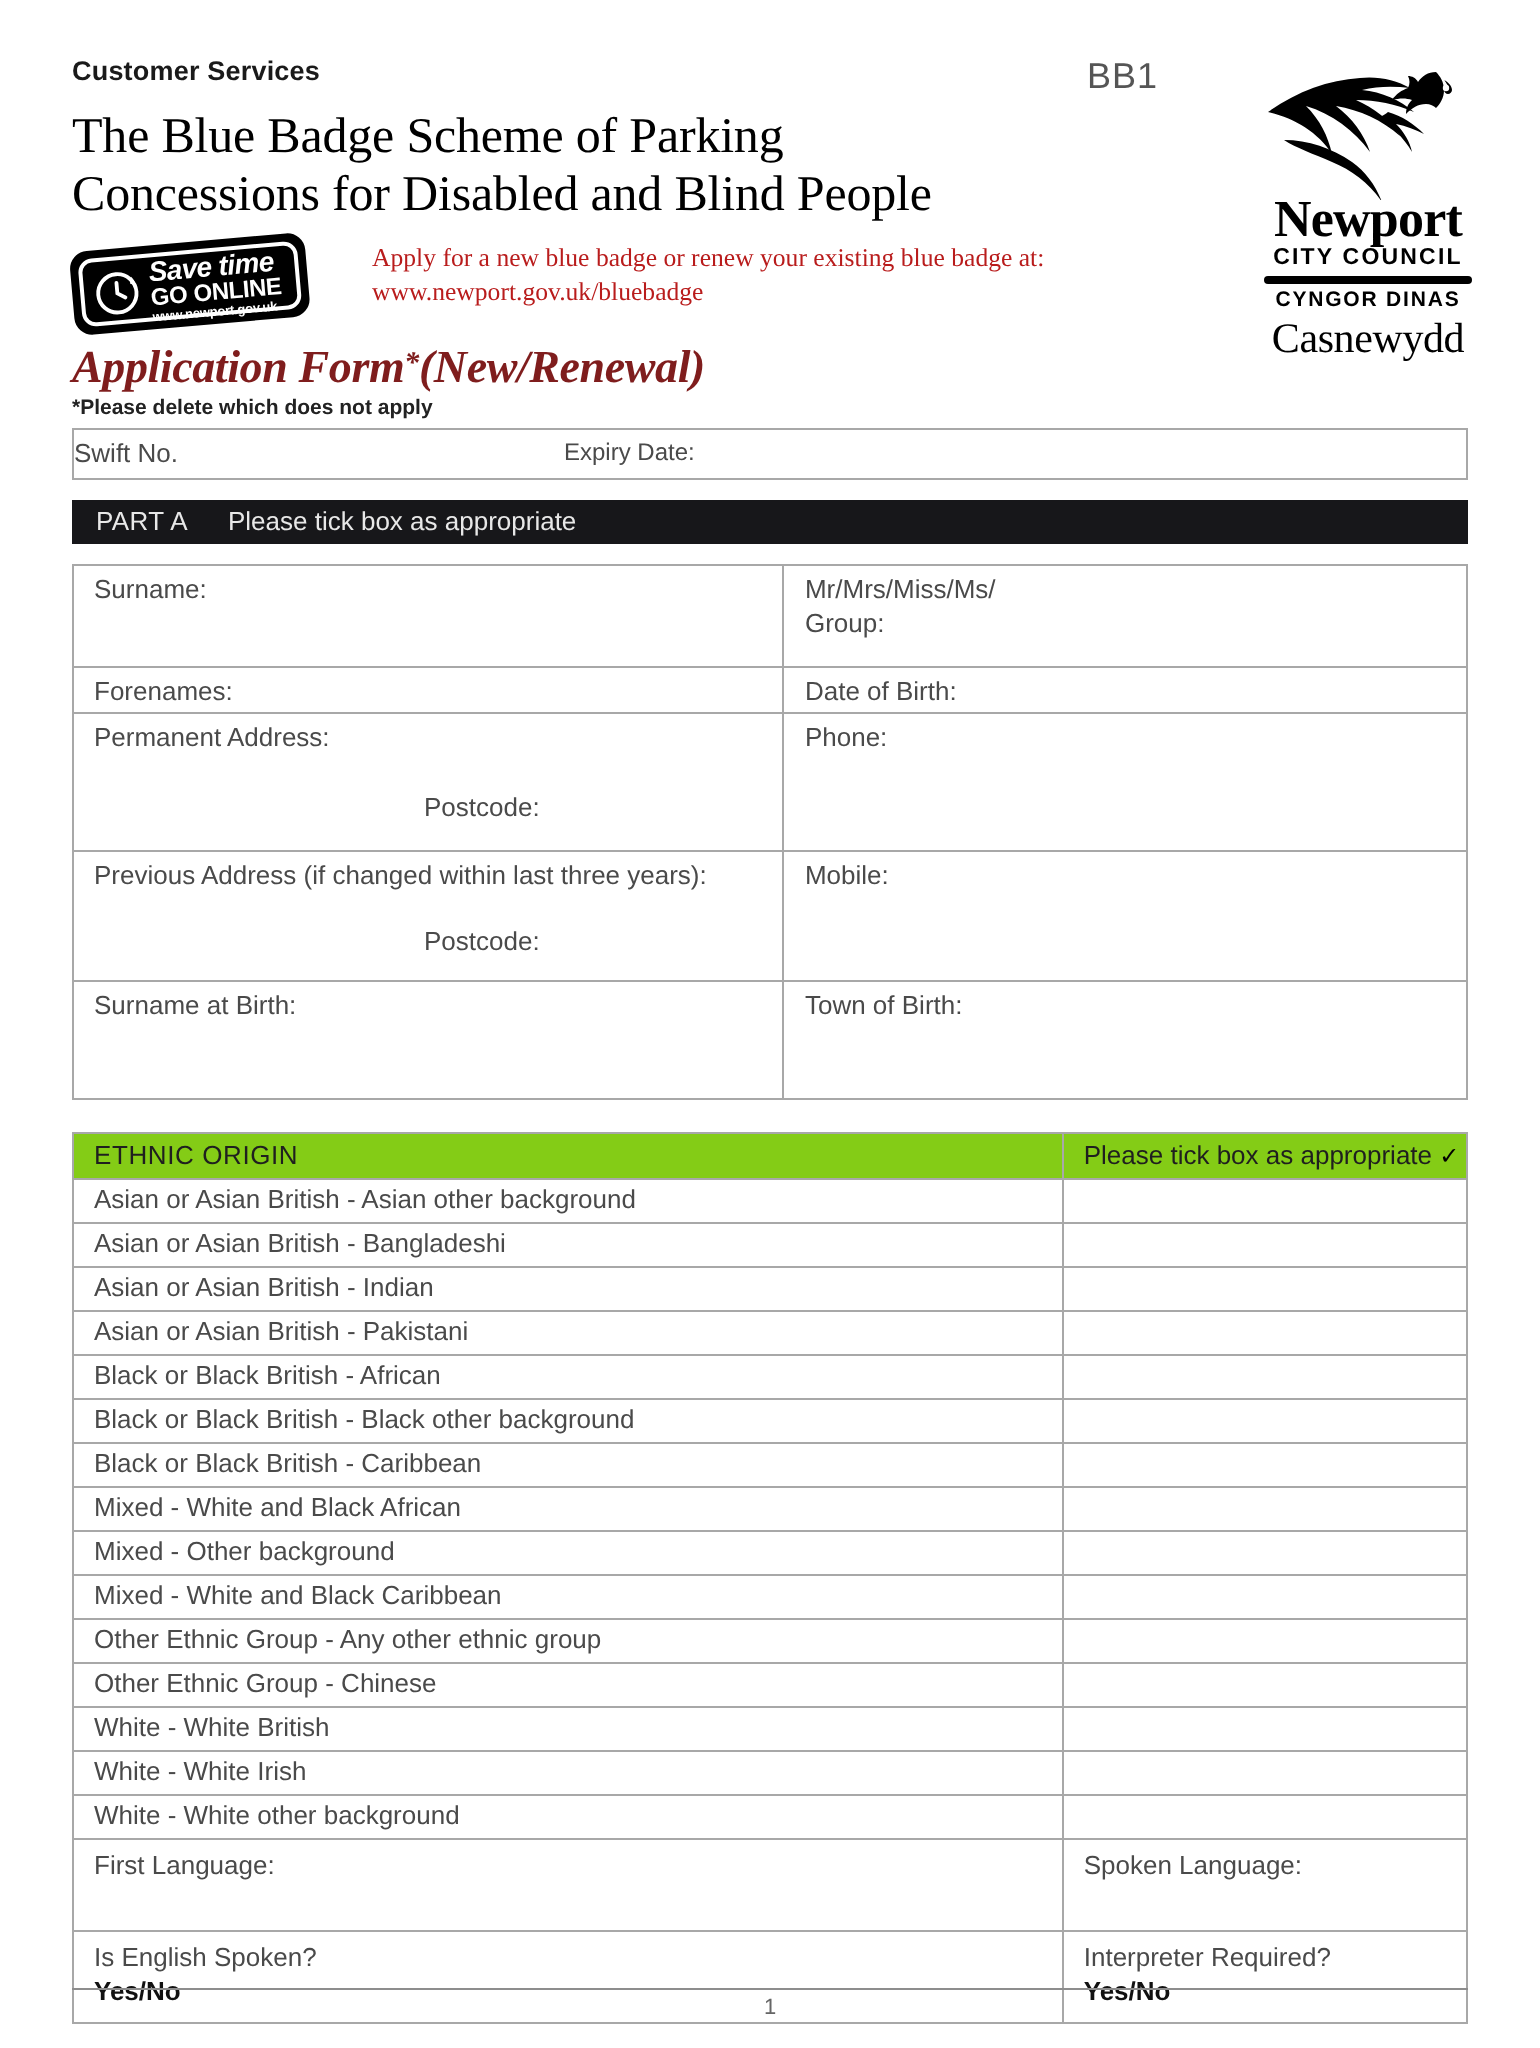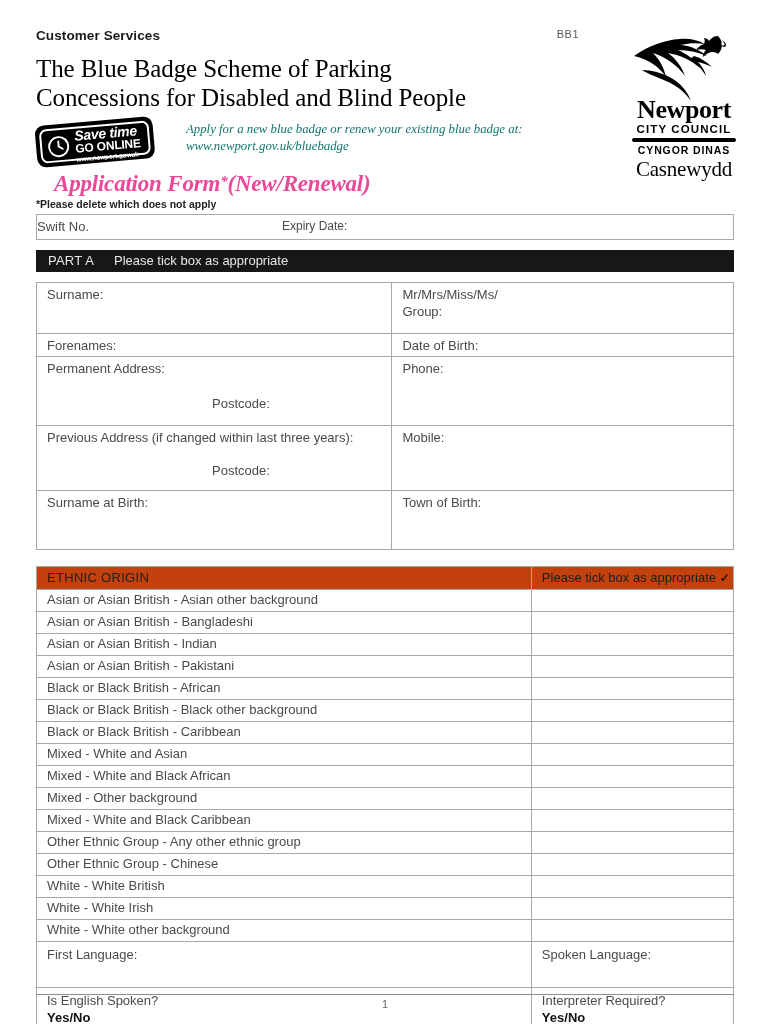--- a/index.html
+++ b/index.html
@@ -32,21 +32,21 @@
   .dept-title {
     font-size: 13.5px;
     font-weight: bold;
     color: #1a1a1a;
     letter-spacing: 0.1px;
   }
   .ref-code {
     position: absolute;
     right: 155px;
     top: 28px;
-    font-size: 11px;
+    font-size: 18px;
     color: #555;
     letter-spacing: 0.5px;
   }
 
   .main-title {
     font-family: "Liberation Serif", serif;
     font-size: 25px;
     line-height: 1.16;
     color: #000;
     margin-top: 6px;
@@ -167,34 +167,32 @@
     line-height: 1.1;
     letter-spacing: -0.1px;
   }
   .apply-text {
     position: absolute;
     left: 150px;
     top: 2px;
     font-family: "Liberation Serif", serif;
     font-size: 12.8px;
     line-height: 1.32;
-    color: #0f766e;
-    font-style: italic;
+    color: #b91c1c;
   }
 
   
   .app-form-title {
     font-family: "Liberation Serif", serif;
     font-style: italic;
     font-weight: bold;
     font-size: 23px;
-    color: #ec4899;
+    color: #7f1d1d;
     margin-top: 2px;
     letter-spacing: -0.2px;
-    margin-left: 18px;
   }
   .app-form-title .star {
     font-size: 15px;
     vertical-align: 5px;
   }
   .note-delete {
     font-size: 10.5px;
     font-weight: bold;
     color: #222;
     margin-top: 1px;
@@ -280,21 +278,21 @@
   }
   .ethnic-tbl td {
     border: 1px solid #a8a8a8;
     font-size: 13px;
     color: #4a4a4a;
     padding: 2px 0 2px 10px;
     height: 17px;
     line-height: 1.25;
   }
   .ethnic-head td {
-    background: #c2410c;
+    background: #84cc16;
     color: #1f1f1f;
     height: 18px;
   }
   .ethnic-head .eh-left { letter-spacing: 0.3px; }
   .eh-right { color: #3a3a3a; }
   .tick { font-size: 12px; color: #000; }
 
   .lang-cell {
     height: 38px !important;
     vertical-align: top;
@@ -480,24 +478,20 @@
         </tr>
         <tr>
           <td>Black or Black British - Black other background</td>
           <td>&nbsp;</td>
         </tr>
         <tr>
           <td>Black or Black British - Caribbean</td>
           <td>&nbsp;</td>
         </tr>
         <tr>
-          <td>Mixed - White and Asian</td>
-          <td>&nbsp;</td>
-        </tr>
-        <tr>
           <td>Mixed - White and Black African</td>
           <td>&nbsp;</td>
         </tr>
         <tr>
           <td>Mixed - Other background</td>
           <td>&nbsp;</td>
         </tr>
         <tr>
           <td>Mixed - White and Black Caribbean</td>
           <td>&nbsp;</td>

